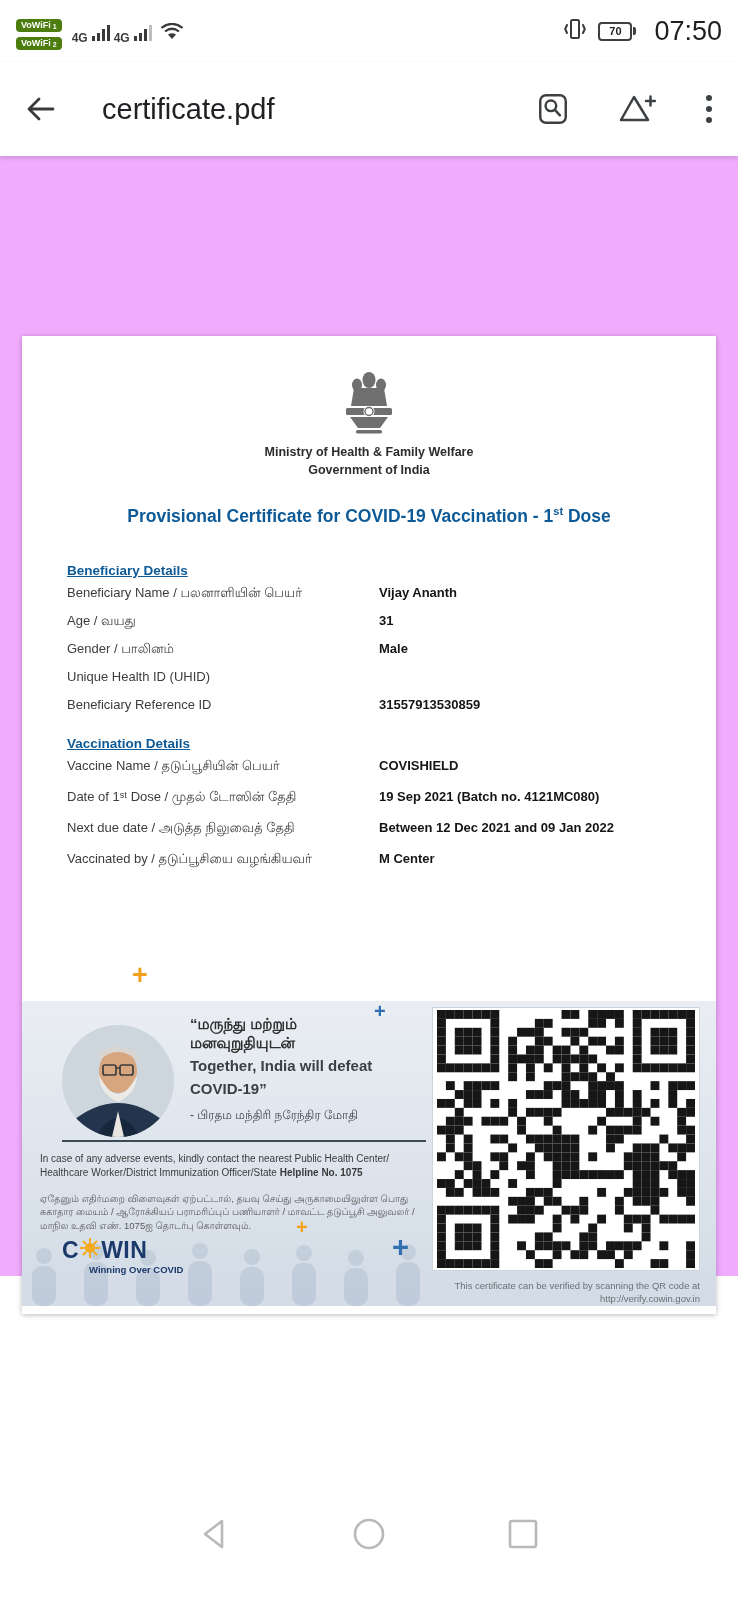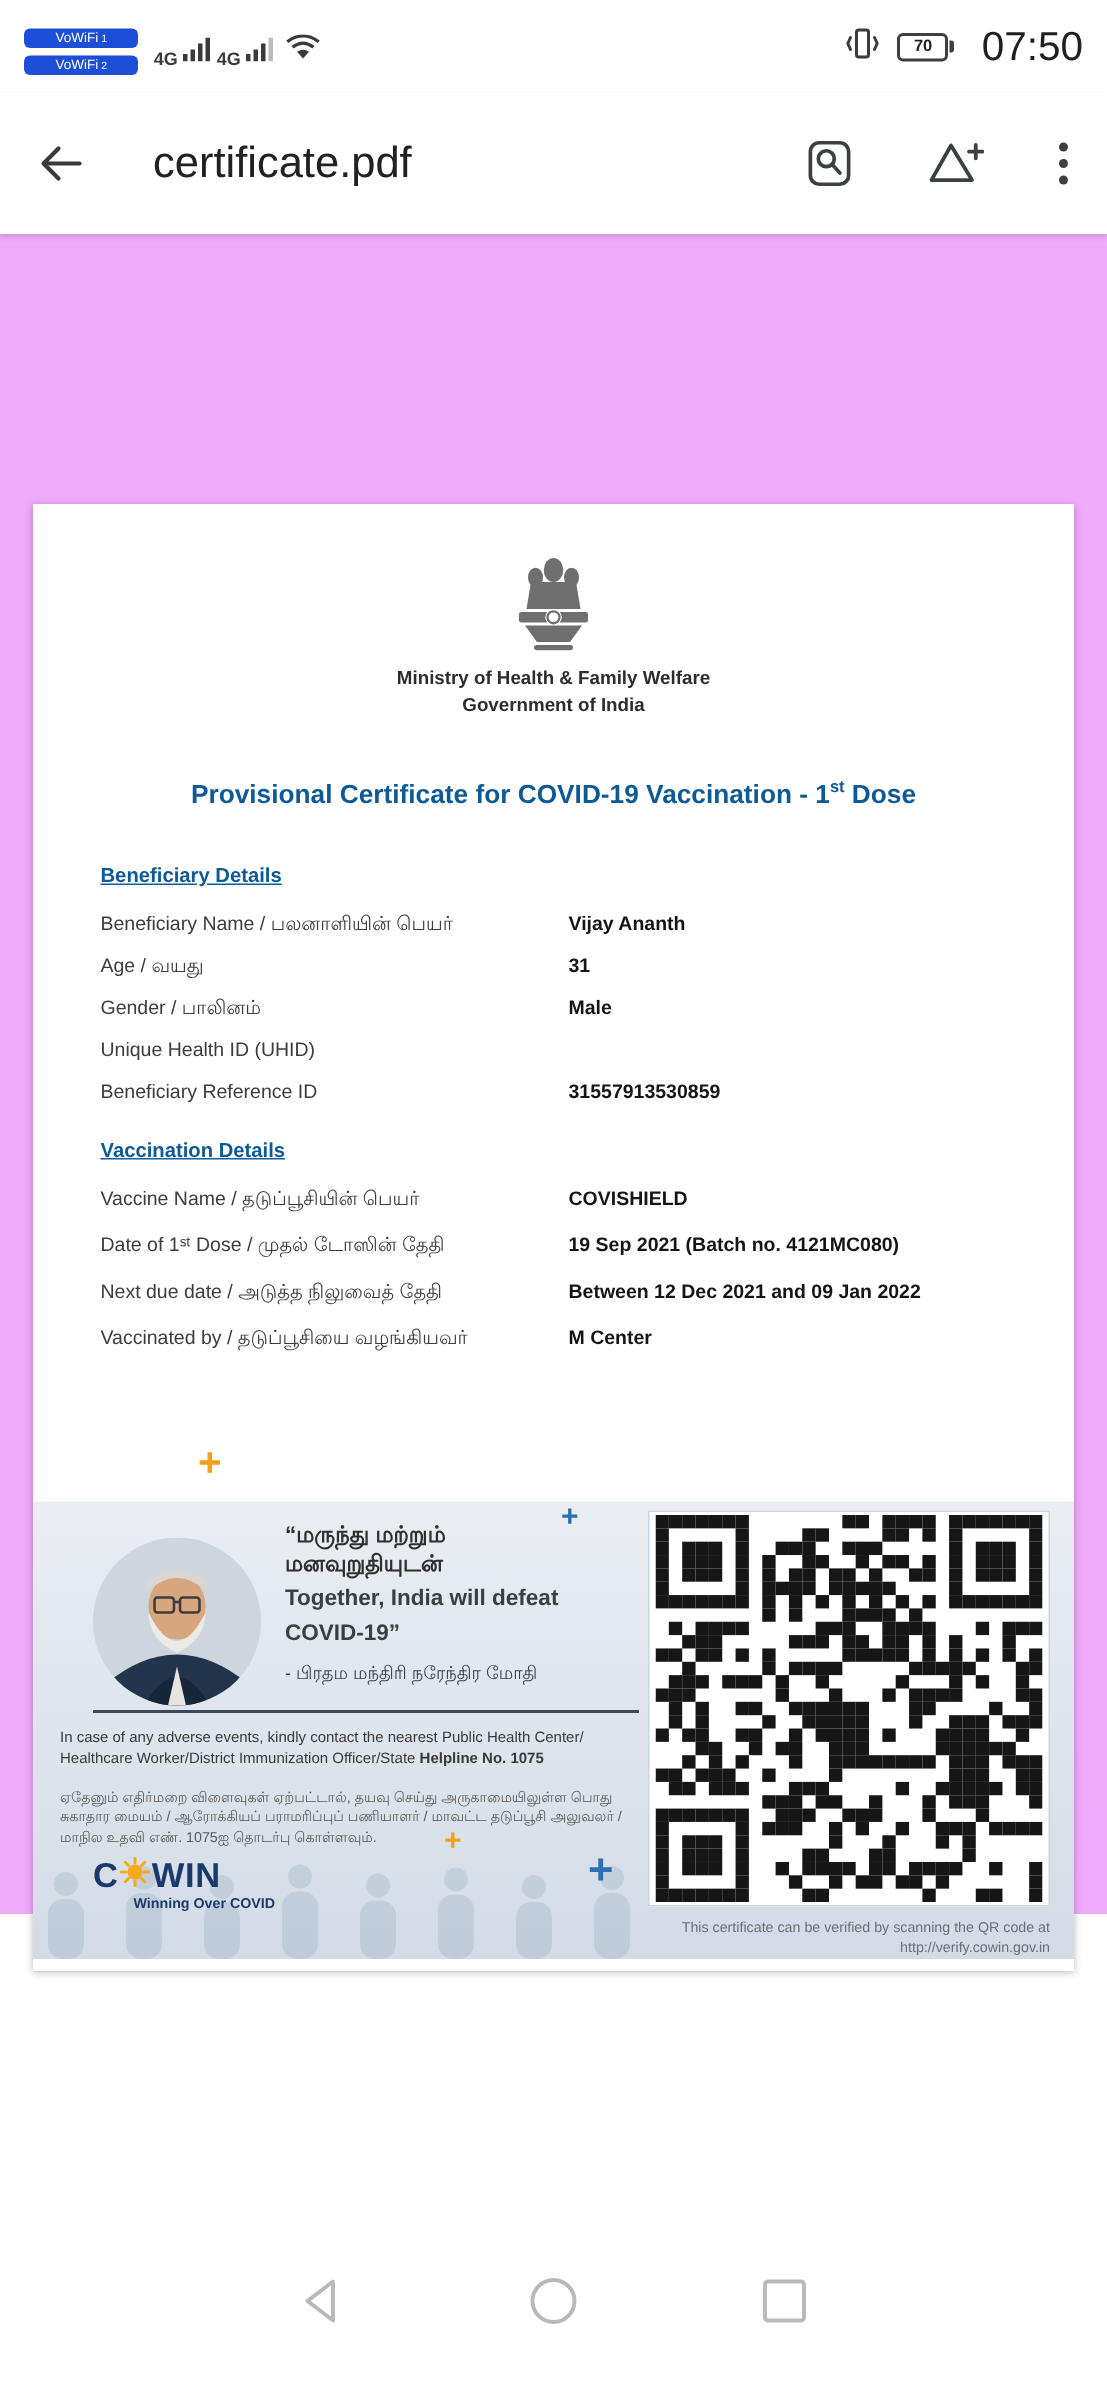--- a/index.html
+++ b/index.html
@@ -4,22 +4,22 @@
 <style>
   html,body{margin:0;padding:0;background:#222;}
   .phone{width:738px;height:1600px;background:#fff;position:relative;overflow:hidden;
          font-family:"Liberation Sans",sans-serif;-webkit-font-smoothing:antialiased;}
 
   
   .status-bar{height:62px;display:flex;align-items:center;justify-content:space-between;
               padding:0 16px;box-sizing:border-box;background:#fff;}
   .sb-left{display:flex;align-items:flex-start;gap:10px;}
   .badge-col{display:flex;flex-direction:column;gap:5px;padding-top:6px;}
-  .vowifi{background:#1d4ed8;color:#fff;font-size:9px;font-weight:normal;border-radius:4px;
-          padding:2px 21px;line-height:1;display:flex;align-items:flex-end;gap:2px;}
+  .vowifi{background:#4d7c0f;color:#fff;font-size:9px;font-weight:bold;border-radius:4px;
+          padding:2px 5px;line-height:1;display:flex;align-items:flex-end;gap:2px;}
   .vowifi .num{font-size:7px;}
   .net-cluster{display:flex;align-items:flex-end;gap:4px;margin-top:10px;}
   .net-label{font-size:12px;font-weight:bold;color:#3a3a3a;line-height:1;padding-bottom:1px;}
   .sb-right{display:flex;align-items:center;gap:10px;}
   .time{font-size:27px;color:#1f1f1f;margin-left:6px;}
   .battery{width:34px;height:19px;border:2px solid #3f3f3f;border-radius:4px;display:flex;
            align-items:center;justify-content:center;font-size:11px;font-weight:bold;color:#222;
            position:relative;margin-right:6px;box-sizing:border-box;}
   .battery:after{content:'';position:absolute;right:-6px;top:3px;width:3px;height:8px;
                  background:#3f3f3f;border-radius:0 2px 2px 0;}
@@ -31,26 +31,26 @@
   .app-title{font-size:29px;color:#202124;margin-left:44px;font-weight:400;}
   .app-actions{margin-left:auto;display:flex;align-items:center;gap:48px;}
 
   
   .viewer{background:#f0abfc;height:1120px;position:relative;}
   .page{position:absolute;left:22px;top:180px;width:694px;height:978px;background:#fff;
         box-shadow:0 1px 5px rgba(0,0,0,.28);}
 
   .emblem{display:flex;justify-content:center;padding-top:33px;}
   .ministry{text-align:center;font-size:12.5px;font-weight:bold;color:#2d2d2d;line-height:1.4;margin-top:5px;}
-  .cert-title{text-align:center;color:#0d5a97;font-weight:bold;font-size:17.5px;margin-top:40px;}
+  .cert-title{text-align:center;color:#0d5a97;font-weight:bold;font-size:17.5px;margin-top:26px;}
   .cert-title sup{font-size:11px;}
   .content{padding:0 45px;}
   .sec-head{color:#0d5a97;font-weight:bold;text-decoration:underline;font-size:13.5px;}
   .sec1{margin-top:36px;}
-  .rows{margin-top:17px;}
+  .rows{margin-top:7px;}
   .row{display:flex;margin-bottom:9px;min-height:19px;}
   .row-label{flex:0 0 312px;font-size:13px;color:#3c3c3c;}
   .row-value{font-size:13px;font-weight:bold;color:#151515;}
   .sec2{margin-top:20px;}
   .rows2 .row{margin-bottom:12px;}
 
   
   .banner{position:absolute;left:0;right:0;top:665px;height:305px;
           background:linear-gradient(180deg,#eaeef3 0%,#dde4ec 55%,#d2dbe6 100%);}
   .avatar{position:absolute;left:40px;top:24px;}

